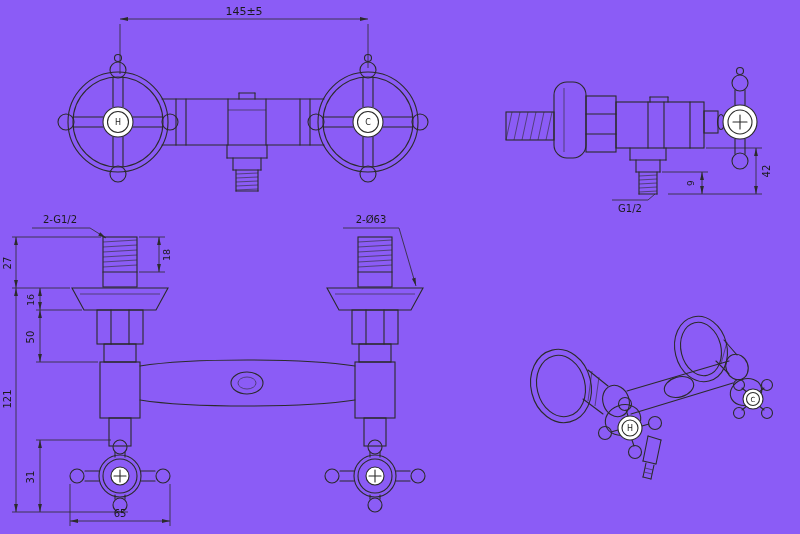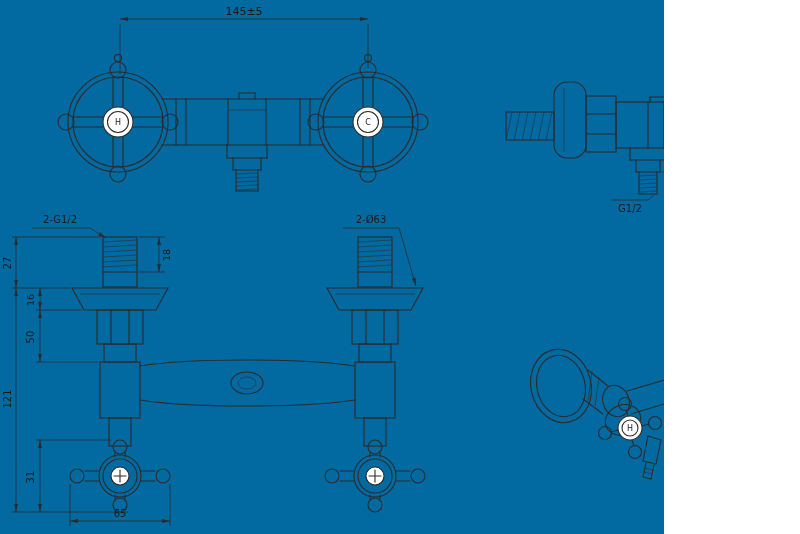--- a/index.html
+++ b/index.html
@@ -1,16 +1,16 @@
 <!DOCTYPE html>
 <html><head>
 <meta charset="utf-8">
 <style>
   html,body{margin:0;padding:0;background:#ffffff;}
-  .canvas{position:relative;width:664px;height:534px;background:#0369a1;overflow:hidden;
+  .canvas{position:relative;width:800px;height:534px;background:#8b5cf6;overflow:hidden;
           font-family:"DejaVu Sans",sans-serif;}
   svg{display:block;}
   svg text{font-family:"DejaVu Sans",sans-serif;fill:#1a1a1a;}
   .ln{stroke:#2b2b2b;stroke-width:1.1;fill:none;stroke-linecap:round;}
   .tn{stroke:#2b2b2b;stroke-width:.6;fill:none;}
   .dm{stroke:#2b2b2b;stroke-width:.8;fill:none;}
   .fw{fill:#ffffff;stroke:#2b2b2b;stroke-width:1.1;}
 </style>
 </head>
 <body>

